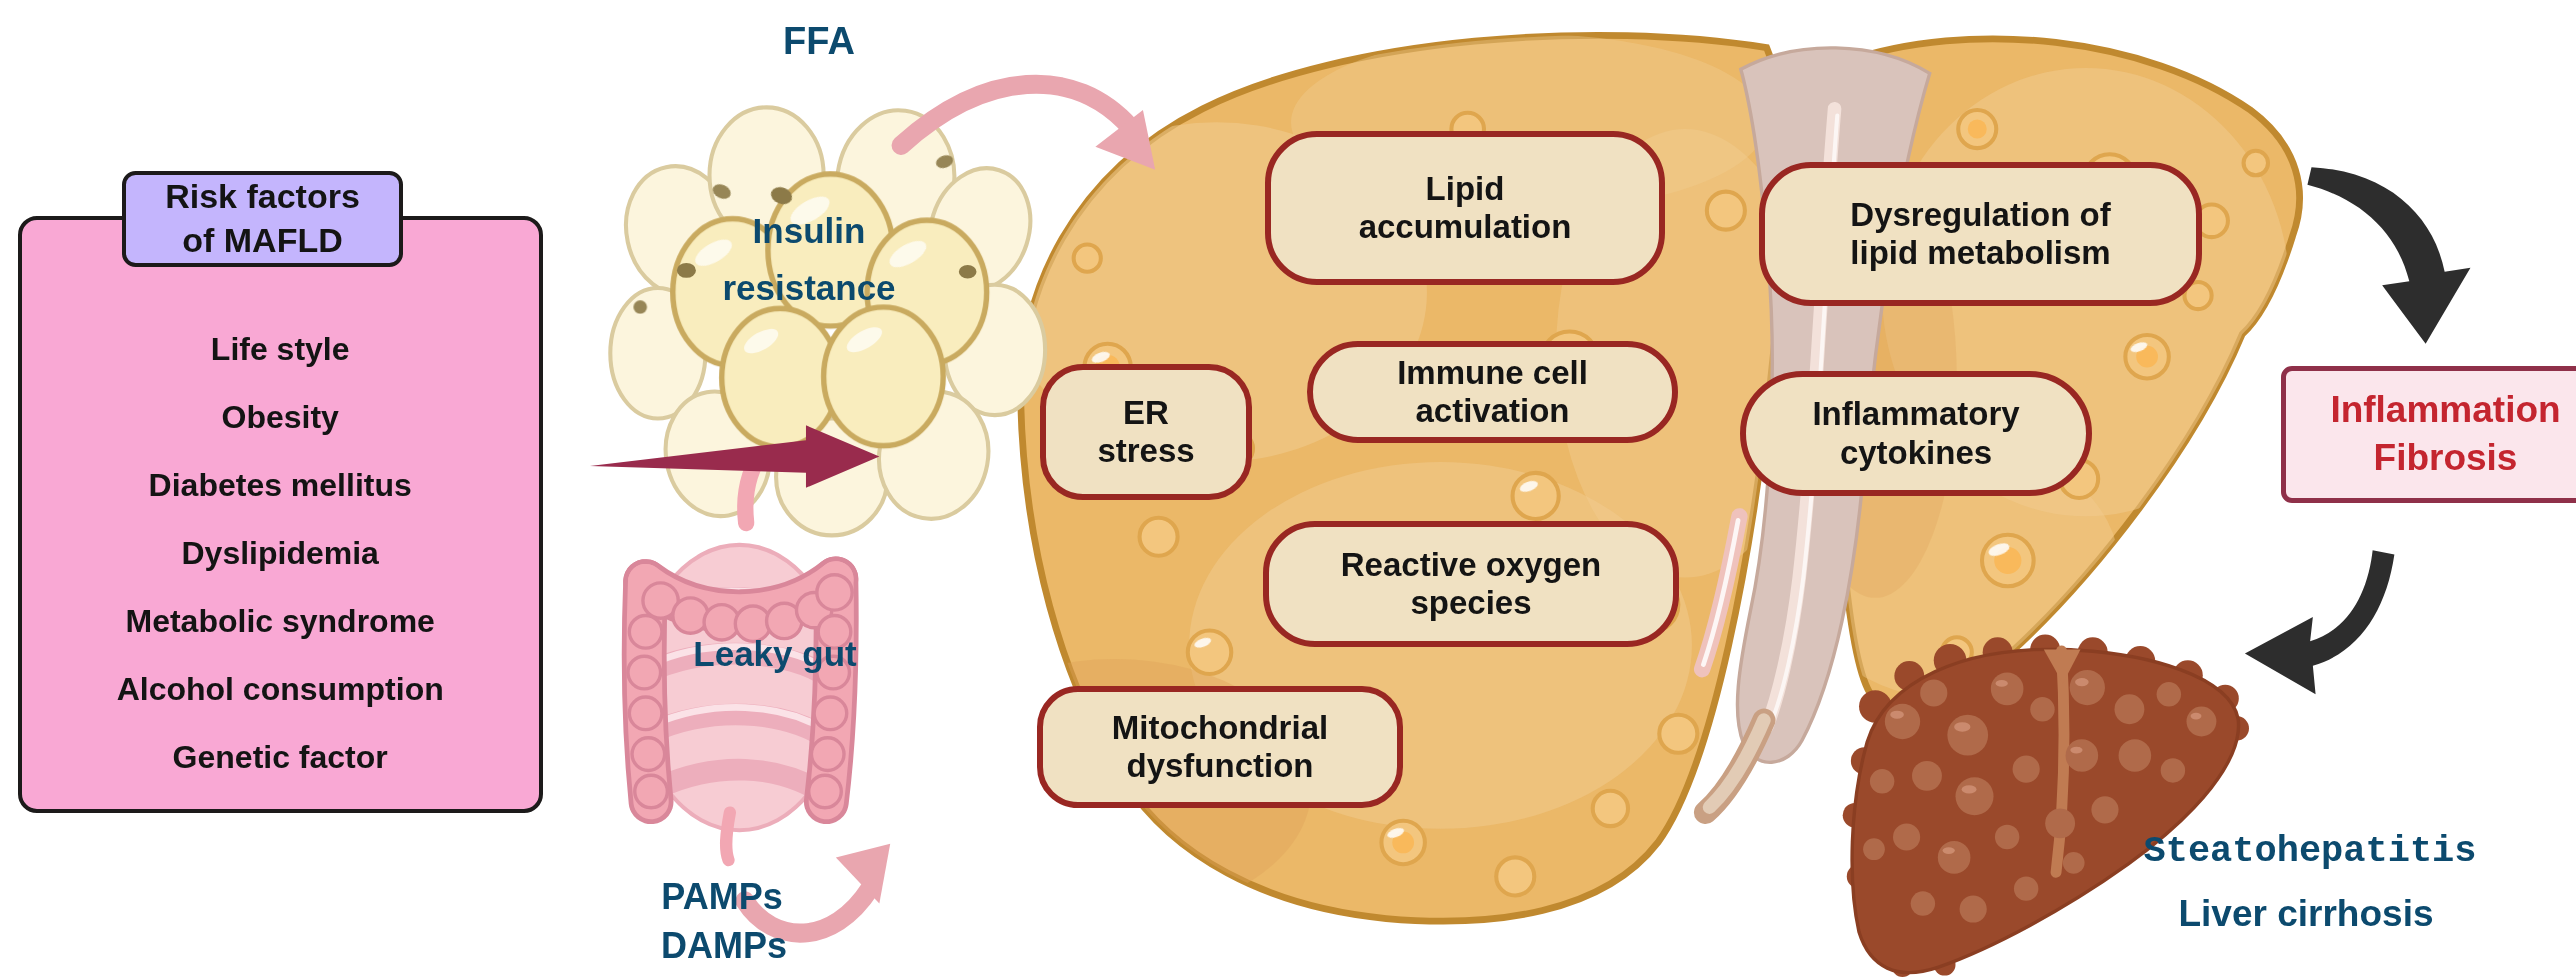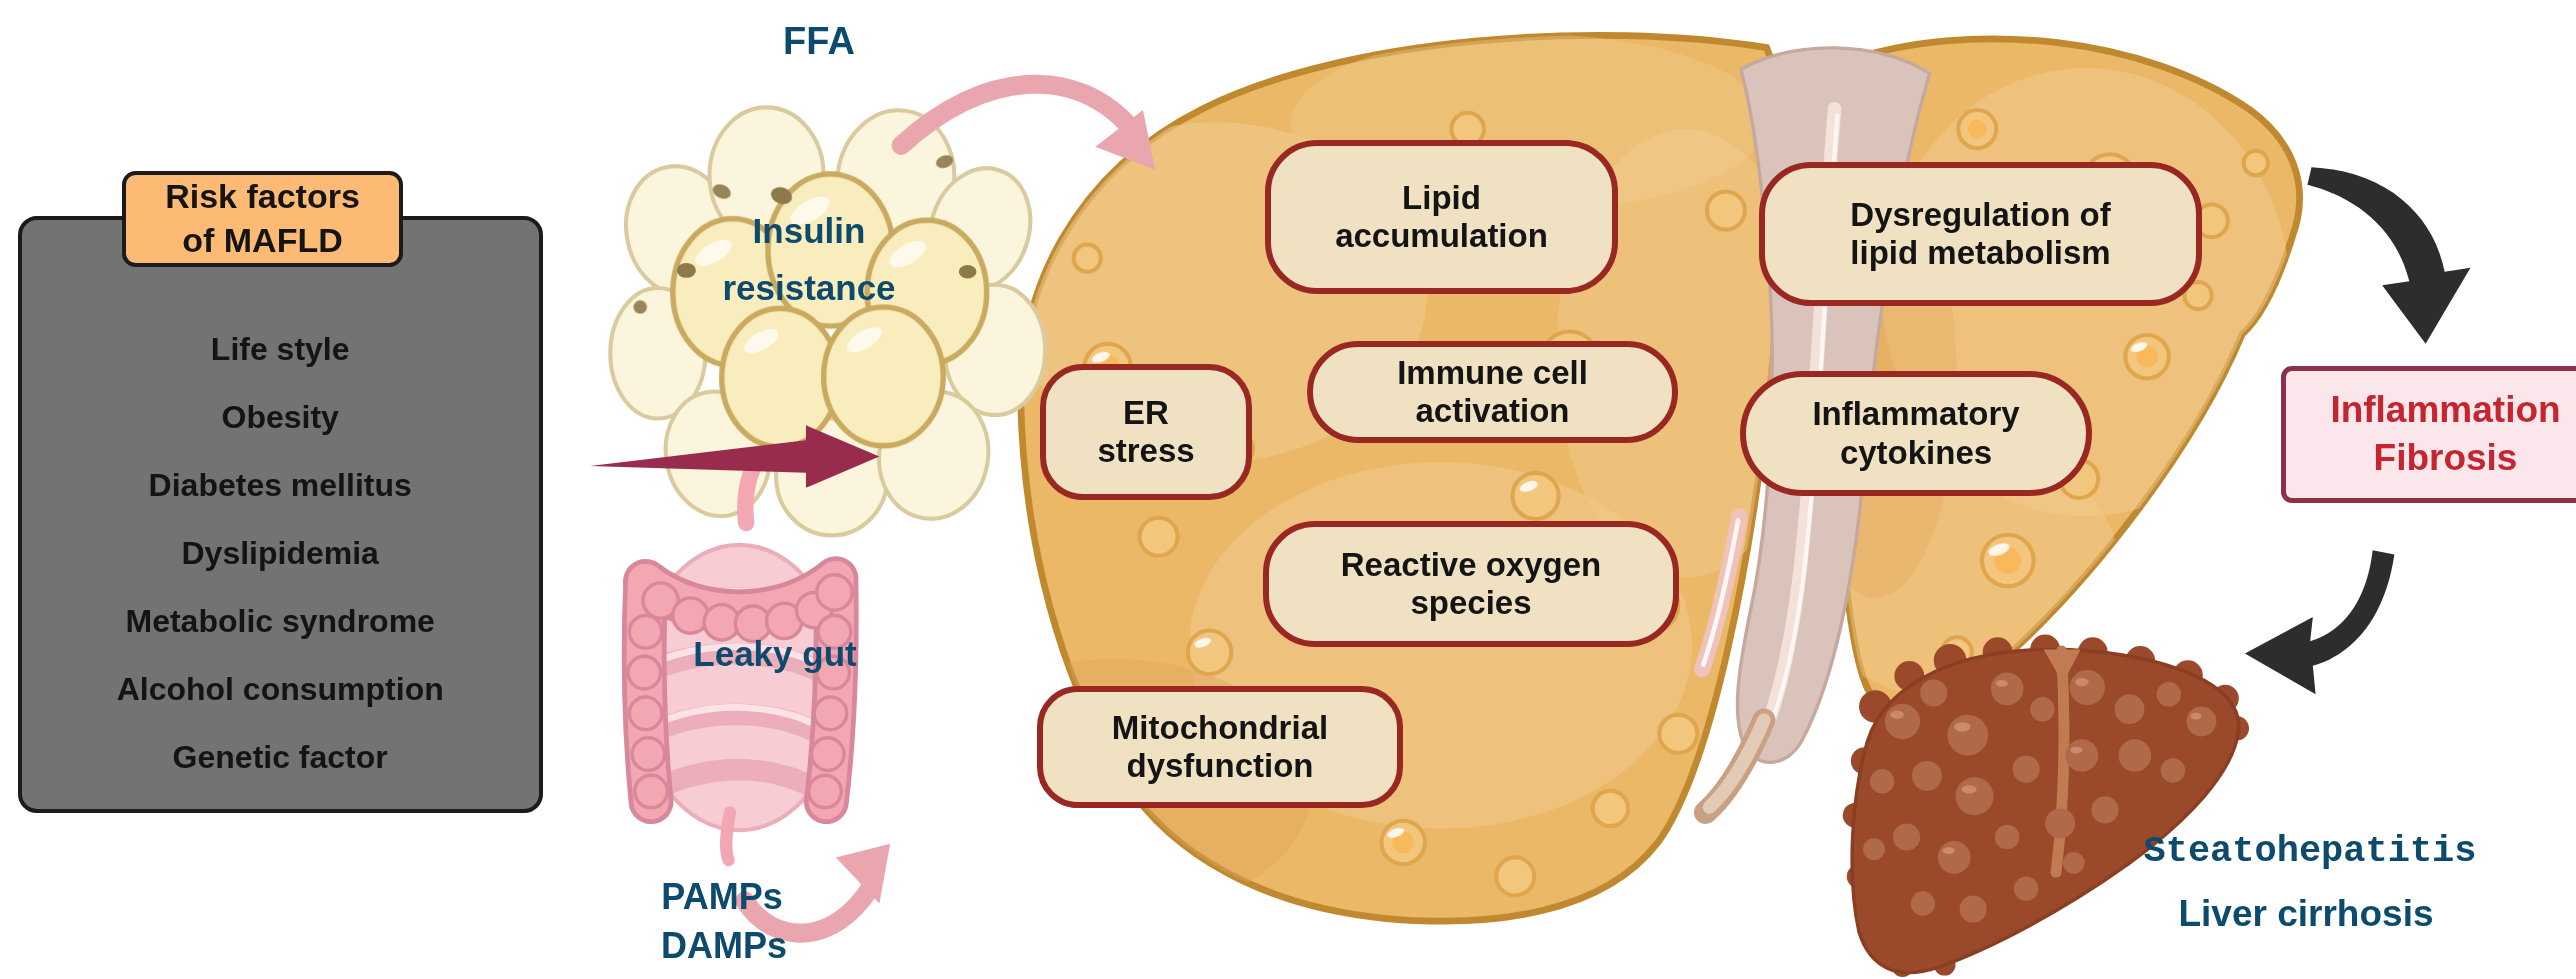--- a/index.html
+++ b/index.html
@@ -8,25 +8,25 @@
     font-family:"Liberation Sans", sans-serif;font-weight:bold;color:#141414;
   }
   svg.art{position:absolute;left:0;top:0;width:2576px;height:979px;}
   .lbl{
     position:absolute;transform:translate(-50%,-50%);
     text-align:center;white-space:pre-line;line-height:1.2;color:#0c4a6e;
   }
   
   .risk-panel{
     position:absolute;left:17.7px;top:216px;width:525px;height:597px;
-    background:#737373;border:4.8px solid #1c1a1a;border-radius:19px;box-sizing:border-box;
+    background:#f9a8d4;border:4.8px solid #1c1a1a;border-radius:19px;box-sizing:border-box;
   }
   .risk-header{
     position:absolute;left:122px;top:171px;width:281px;height:96px;
-    background:#fdba74;border:4.8px solid #1c1a1a;border-radius:13.6px;box-sizing:border-box;
+    background:#c4b5fd;border:4.8px solid #1c1a1a;border-radius:13.6px;box-sizing:border-box;
     display:flex;align-items:center;justify-content:center;text-align:center;
     font-size:34px;line-height:1.28;white-space:pre-line;z-index:3;
   }
   .risk-list{position:absolute;left:0;top:95px;width:100%;}
   .risk-item{
     height:68px;display:flex;align-items:center;justify-content:center;
     font-size:32px;text-align:center;
   }
   
   .bubble{
@@ -340,21 +340,21 @@
 of MAFLD</div>
 
   <div class="lbl" style="left:819px;top:42px;font-size:38px;">FFA</div>
   <div class="lbl" style="left:809px;top:260px;font-size:35px;line-height:1.62;">Insulin
 resistance</div>
 
   <div class="lbl" style="left:775px;top:654px;font-size:35px;">Leaky gut</div>
   <div class="lbl" style="left:722px;top:897px;font-size:36px;">PAMPs</div>
   <div class="lbl" style="left:724px;top:946px;font-size:36px;">DAMPs</div>
 
-  <div class="bubble" style="left:1265px;top:140px;width:353px;height:154px;">Lipid
+  <div class="bubble" style="left:1265px;top:131px;width:400px;height:154px;">Lipid
 accumulation</div>
   <div class="bubble" style="left:1759px;top:162px;width:443px;height:144px;">Dysregulation of
 lipid metabolism</div>
   <div class="bubble" style="left:1040px;top:364px;width:212px;height:136px;border-radius:43px;">ER
 stress</div>
   <div class="bubble" style="left:1307px;top:341px;width:371px;height:102px;">Immune cell
 activation</div>
   <div class="bubble" style="left:1740px;top:371px;width:352px;height:125px;border-radius:63px;">Inflammatory
 cytokines</div>
   <div class="bubble" style="left:1263px;top:521px;width:416px;height:126px;">Reactive oxygen

